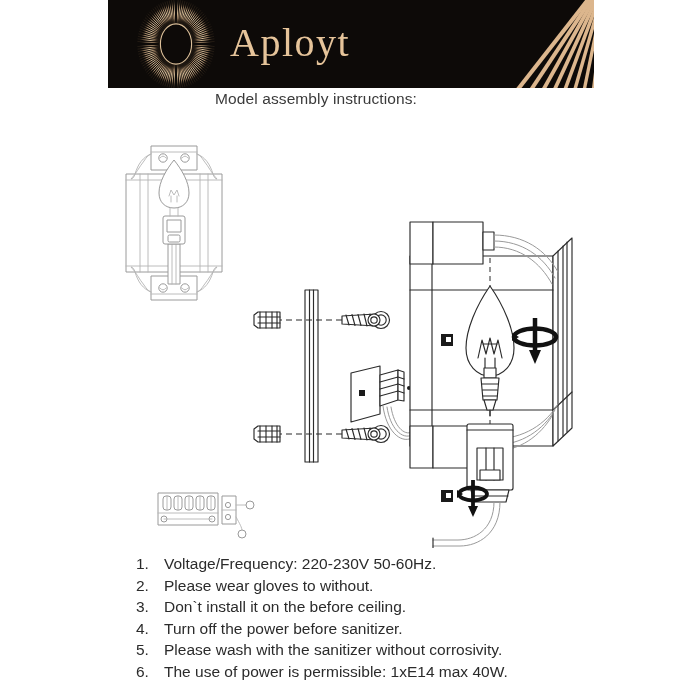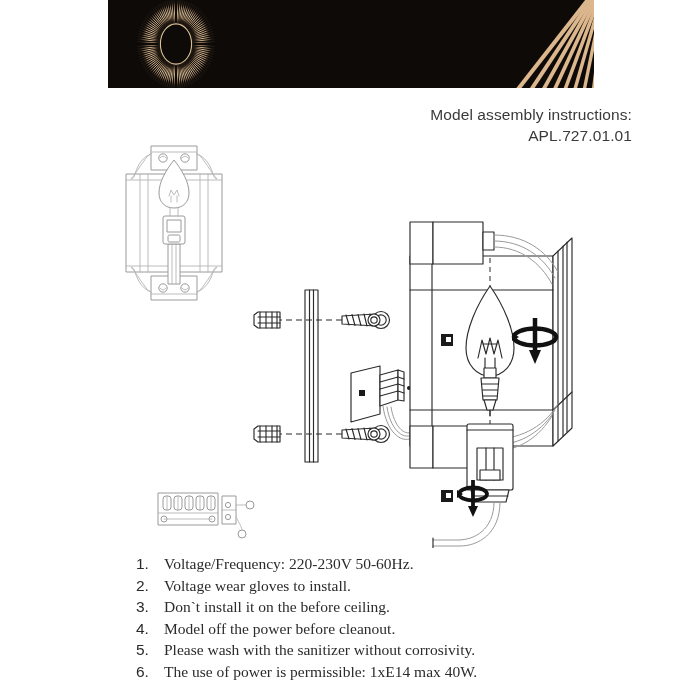--- a/index.html
+++ b/index.html
@@ -43,23 +43,23 @@
     color: #e6c49a;
     font-weight: 400;
     line-height: 52px;
     white-space: nowrap;
   }
 
   
   #title-block {
     position: absolute;
     left: 0;
-    top: 104px;
+    top: 88px;
     width: 632px;
-    text-align: right;
+    text-align: center;
   }
   #title-line-1 {
     font-size: 15.5px;
     line-height: 21px;
     color: #3a3a3a;
     letter-spacing: 0.1px;
   }
   #title-line-2 {
     font-size: 15.5px;
     line-height: 21px;
@@ -96,21 +96,20 @@
     color: #2b2b2b;
     white-space: nowrap;
   }
   .instr-num {
     width: 28px;
     flex: 0 0 28px;
     text-align: left;
   }
   .instr-text {
     flex: 1 1 auto;
-    font-family: Liberation Serif, serif;
   }
 </style>
 </head>
 <body>
 
 <div id="brand-banner">
 
   <svg class="deco" viewBox="0 0 486 88">
     <defs>
       <clipPath id="bannerClip">
@@ -254,25 +253,25 @@
           <line x1="500.0" y1="-26.0" x2="381.5" y2="387.3" stroke-width="3.47"></line>
           <line x1="500.0" y1="-26.0" x2="350.1" y2="377.0" stroke-width="3.59"></line>
           <line x1="500.0" y1="-26.0" x2="319.6" y2="364.3" stroke-width="3.72"></line>
           <line x1="500.0" y1="-26.0" x2="290.2" y2="349.4" stroke-width="3.85"></line>
           <line x1="500.0" y1="-26.0" x2="262.0" y2="332.2" stroke-width="3.97"></line>
           <line x1="500.0" y1="-26.0" x2="235.3" y2="312.8" stroke-width="4.10"></line>
         </g>
     </g>
   </svg>
 
+  <div id="brand-wordmark">Aployt</div>
 </div>
 
 <div id="title-block">
   <div id="title-line-1">Model assembly instructions:</div>
-  <div id="title-line-2">APL.727.01.01</div>
 </div>
 
 <div id="diagram-area">
 <svg viewBox="0 0 700 410">
   <defs>
     <style>
       .ln   { fill:none; stroke:#2b2b2b; stroke-width:1.15; stroke-linejoin:round; stroke-linecap:round; }
       .lnB  { fill:none; stroke:#2b2b2b; stroke-width:1.7;  stroke-linejoin:round; stroke-linecap:round; }
       .lnL  { fill:none; stroke:#9a9a9a; stroke-width:1.0;  stroke-linejoin:round; stroke-linecap:round; }
       .lnLL { fill:none; stroke:#b4b4b4; stroke-width:0.9;  stroke-linejoin:round; stroke-linecap:round; }
@@ -513,31 +512,31 @@
 
 <div id="instructions">
 
   <div class="instr-row">
     <span class="instr-num">1.</span>
     <span class="instr-text">Voltage/Frequency: 220-230V 50-60Hz.</span>
   </div>
 
   <div class="instr-row">
     <span class="instr-num">2.</span>
-    <span class="instr-text">Voltage wear gloves to install.</span>
+    <span class="instr-text">Please wear gloves to without.</span>
   </div>
 
   <div class="instr-row">
     <span class="instr-num">3.</span>
     <span class="instr-text">Don`t install it on the before ceiling.</span>
   </div>
 
   <div class="instr-row">
     <span class="instr-num">4.</span>
-    <span class="instr-text">Model off the power before cleanout.</span>
+    <span class="instr-text">Turn off the power before sanitizer.</span>
   </div>
 
   <div class="instr-row">
     <span class="instr-num">5.</span>
     <span class="instr-text">Please wash with the sanitizer without corrosivity.</span>
   </div>
 
   <div class="instr-row">
     <span class="instr-num">6.</span>
     <span class="instr-text">The use of power is permissible: 1xE14 max 40W.</span>

